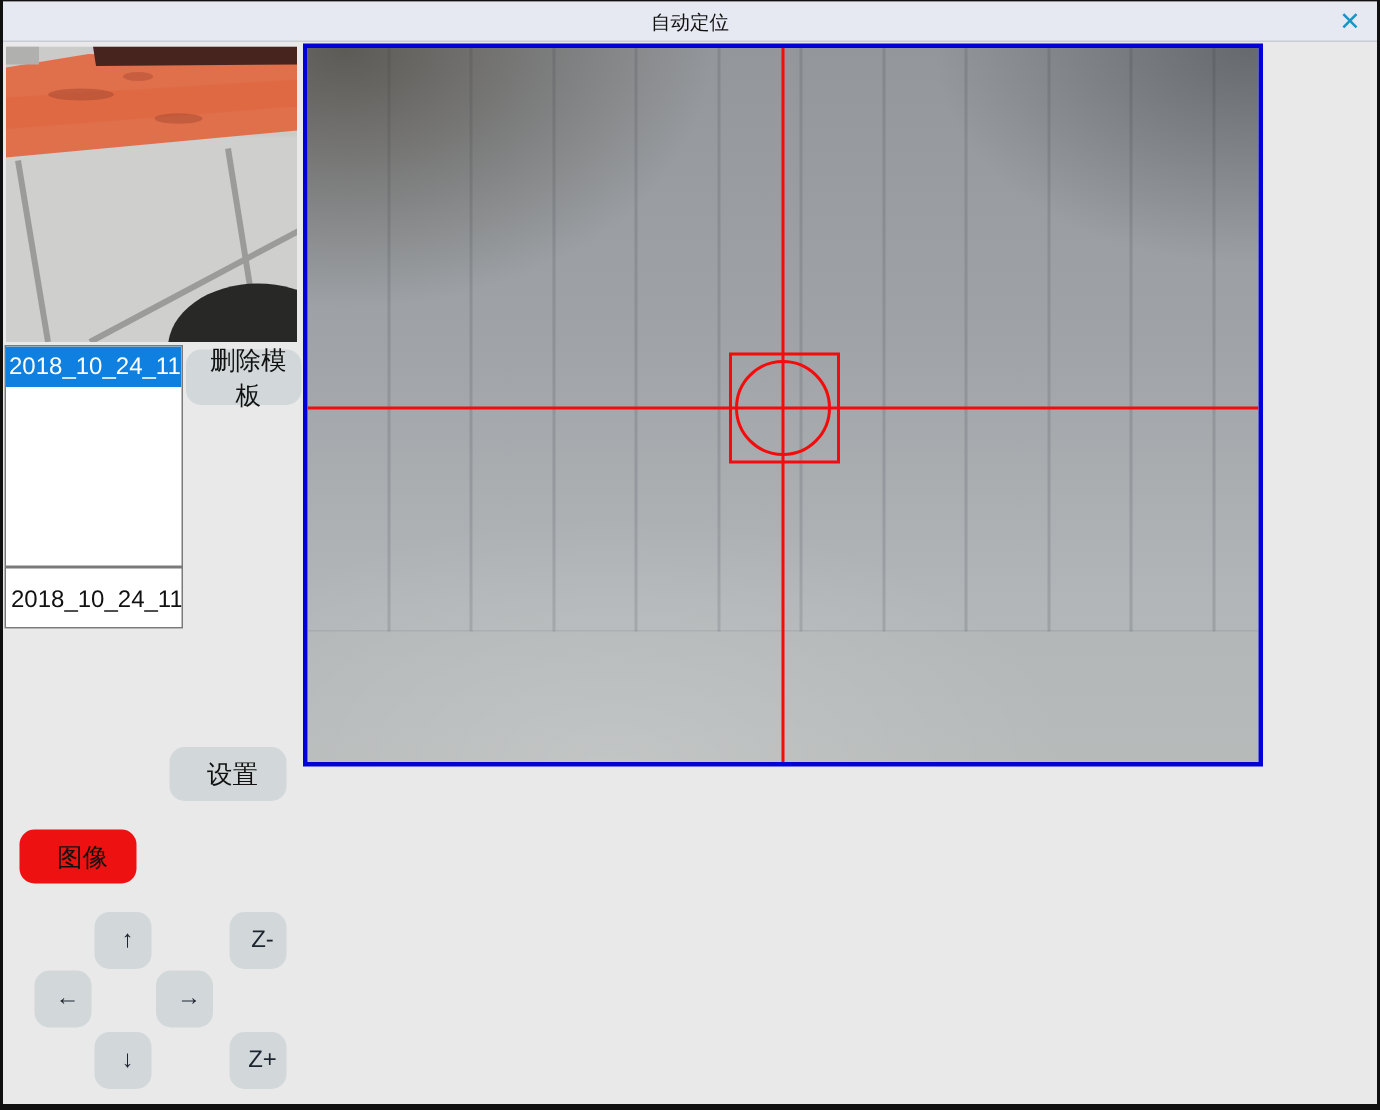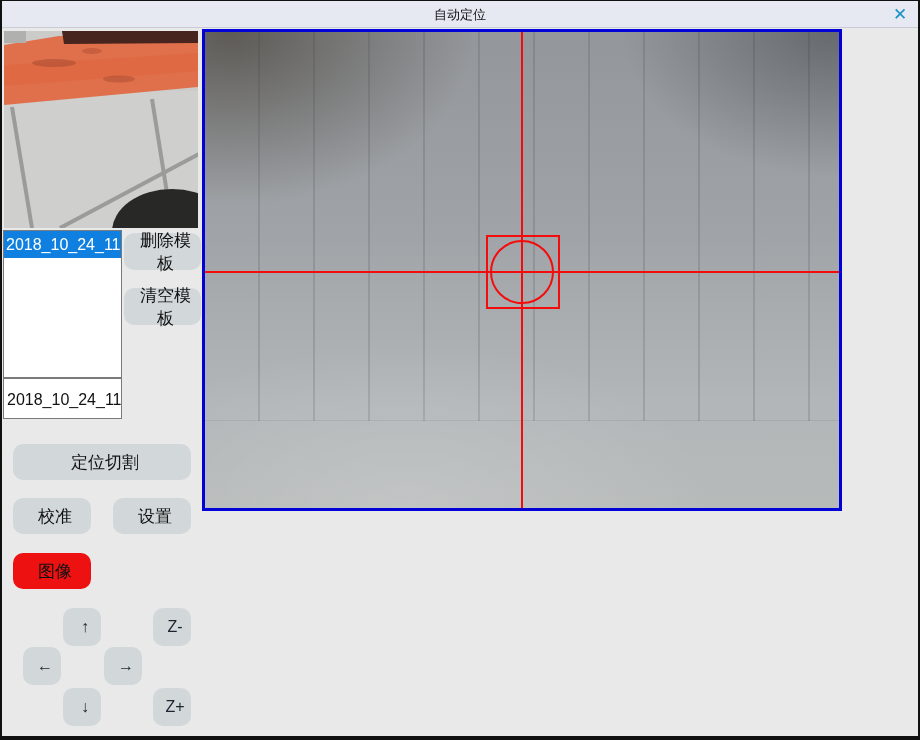--- a/index.html
+++ b/index.html
@@ -104,24 +104,21 @@
     <ellipse cx="168" cy="201" rx="60" ry="43" fill="#282826"></ellipse>
   </svg>
 
   <div class="tpl-list">
     <div class="tpl-item">2018_10_24_11</div>
   </div>
 
   <input class="tpl-field" type="text" value="2018_10_24_11" style="">
 
   <button class="btn tpl-btn" style="top:232px">删除模板</button>
-  <button class="btn tpl-btn" style="top:287px">清空模板</button>
 
-  <button class="btn" style="left:11px;top:443px;width:178px;height:36px">定位切割</button>
-  <button class="btn" style="left:11px;top:497px;width:78px;height:36px">校准</button>
   <button class="btn btn-red" style="left:11px;top:552px;width:78px;height:36px">图像</button>
   <button class="btn" style="left:111px;top:497px;width:78px;height:36px">设置</button>
 
   <button class="btn jog" style="left:61px;top:607px">↑</button>
   <button class="btn jog" style="left:151px;top:607px">Z-</button>
   <button class="btn jog" style="left:21px;top:646px">←</button>
   <button class="btn jog" style="left:102px;top:646px">→</button>
   <button class="btn jog" style="left:61px;top:687px">↓</button>
   <button class="btn jog" style="left:151px;top:687px">Z+</button>
 

